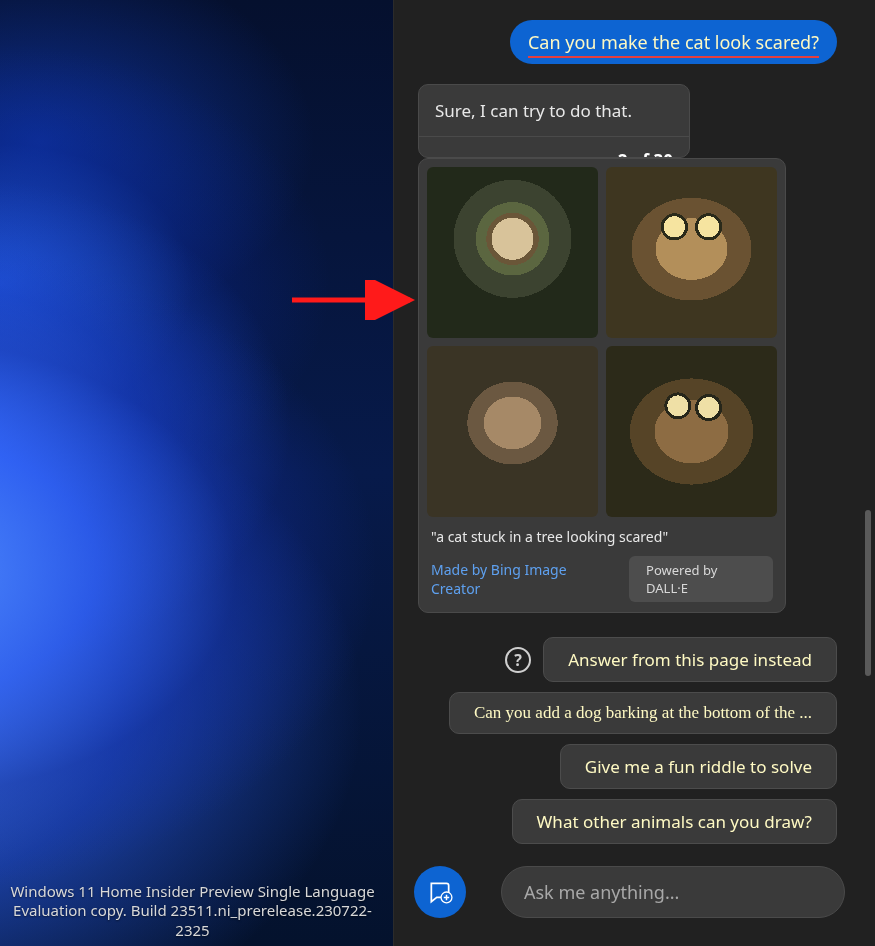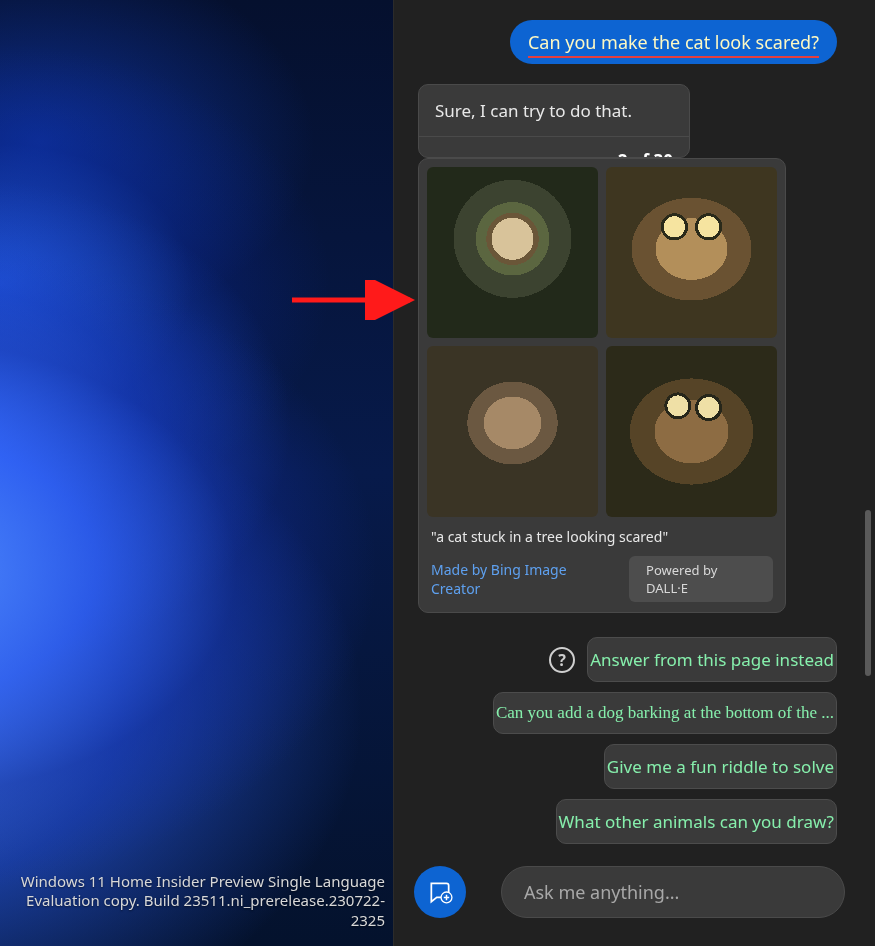--- a/index.html
+++ b/index.html
@@ -11,22 +11,22 @@
     width: 393px; height: 946px; position: relative; overflow: hidden;
     background:
       radial-gradient(ellipse 700px 500px at -20% 60%, rgba(80,140,255,0.95) 0%, rgba(50,100,255,0.7) 25%, rgba(20,50,180,0.4) 45%, transparent 65%),
       radial-gradient(ellipse 600px 450px at -10% 45%, rgba(60,120,255,0.85) 0%, rgba(30,80,220,0.5) 30%, transparent 55%),
       radial-gradient(ellipse 550px 400px at 0% 30%, rgba(40,100,255,0.7) 0%, rgba(10,40,160,0.35) 35%, transparent 60%),
       radial-gradient(ellipse 500px 350px at 10% 15%, rgba(20,70,220,0.55) 0%, transparent 55%),
       radial-gradient(ellipse 800px 600px at -30% 75%, rgba(90,150,255,0.9) 0%, rgba(40,90,230,0.6) 30%, transparent 60%),
       linear-gradient(180deg, #05102e 0%, #071a4a 50%, #04122d 100%);
   }
   .desktop-watermark {
-    position: absolute; bottom: 16px; right: 8px;
-    color: #d8d8d8; font-size: 15px; text-align: right; line-height: 1.3;
+    position: absolute; bottom: 6px; right: 8px;
+    color: #d8d8d8; font-size: 15px; text-align: center; line-height: 1.3;
     text-shadow: 0 1px 2px rgba(0,0,0,0.5);
   }
 
   
   .arrow {
     position: absolute; top: 280px; left: 288px; z-index: 50; pointer-events:none;
   }
 
   
   .chat-panel {
@@ -82,22 +82,22 @@
       #24311e; }
   .image-card .caption { color:#e8e8e8; font-size:14px; padding: 10px 4px 6px; }
   .image-card .footer { display:flex; align-items:center; gap:20px; padding: 4px 4px 2px; }
   .image-card .footer a { color:#5ea0ef; font-size:14px; text-decoration:none; }
   .image-card .footer .badge { margin-left:auto; background:#4d4d4d; color:#d8d8d8; font-size:13px; padding:5px 17px; border-radius:6px; }
 
   
   .suggestions { display:flex; flex-wrap:wrap; justify-content:flex-end; gap:10px; align-items:center; }
   .help-icon { width:26px; height:26px; border:2px solid #cfcfcf; border-radius:50%; display:flex; align-items:center; justify-content:center; color:#cfcfcf; font-size:16px; font-weight:700; margin-right:2px;}
   .chip {
-    background:#3a3a3a; border:1px solid #4c4c4c; color:#86efac;
-    font-size:17px; padding:10px 2px; border-radius:10px; cursor:pointer;
+    background:#3a3a3a; border:1px solid #4c4c4c; color:#fef9c3;
+    font-size:17px; padding:10px 24px; border-radius:10px; cursor:pointer;
     max-width: 410px; white-space:nowrap; overflow:hidden; text-overflow:ellipsis;
   }
 
   
   .input-bar { display:flex; align-items:center; gap:35px; padding: 14px 30px 28px 20px; }
   .new-topic {
     width:52px; height:52px; border-radius:50%; background:#0d64d2;
     display:flex; align-items:center; justify-content:center; cursor:pointer;
     position:relative;
   }

